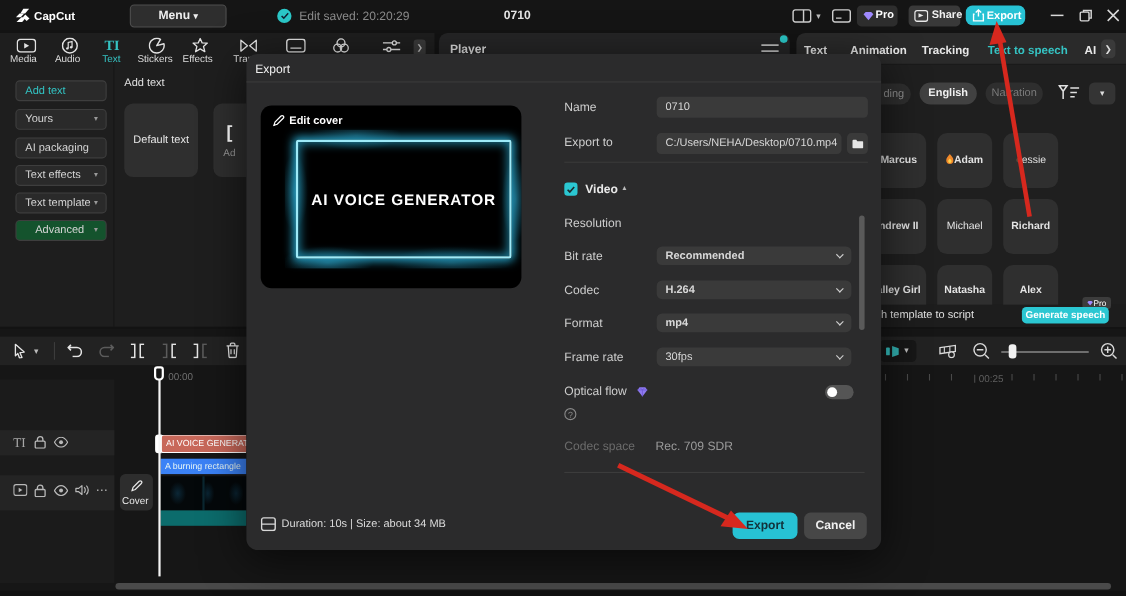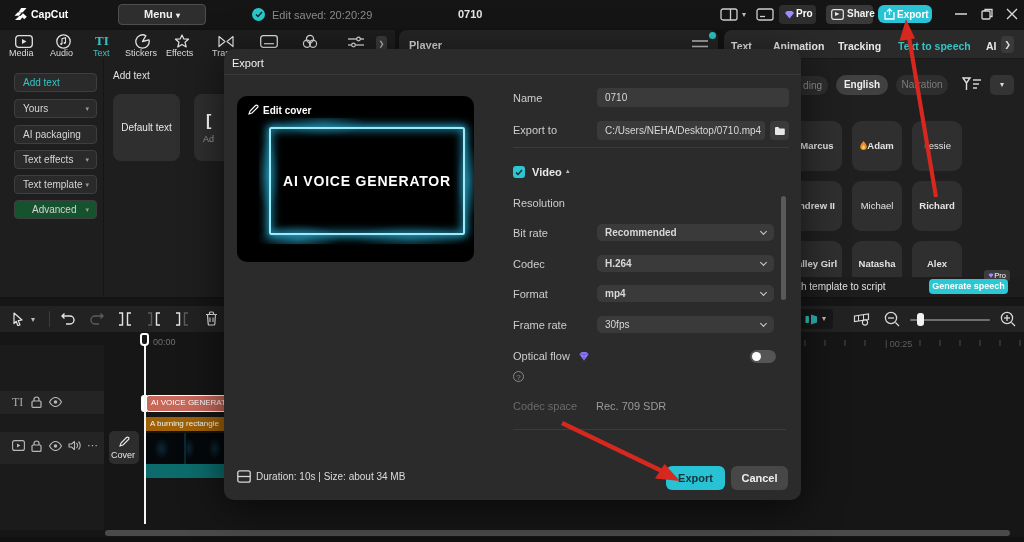--- a/index.html
+++ b/index.html
@@ -298,21 +298,21 @@
     <svg class="abs" style="left:9px;top:5px;" width="12" height="12" viewBox="0 0 12 12">
         <path d="M2 10 L3 7 L8.5 1.5 A1.4 1.4 0 0 1 10.5 3.5 L5 9 Z M2 10 L4.8 9" stroke="#e8e8e8" stroke-width="1.1" fill="none"></path>
       </svg>
     <div class="abs" style="left:2px;top:19px;font-size:9px;color:#e8e8e8;">Cover</div>
   </div>
 
   <div class="abs" style="left:146px;top:395px;width:78px;height:17px;background:#c8685a;border:1px solid #fff;border-right:none;border-radius:3px 0 0 3px;overflow:hidden;">
     <div style="color:#fff;font-size:8px;line-height:14px;padding-left:4px;white-space:nowrap;">AI VOICE GENERATO</div>
   </div>
   <div class="abs" style="left:141px;top:395px;width:6px;height:17px;background:#fff;border-radius:3px 0 0 3px;"></div>
-  <div class="abs" style="left:146px;top:417px;width:78px;height:14px;background:#a16207;overflow:hidden;">
+  <div class="abs" style="left:146px;top:417px;width:78px;height:14px;background:#3b82f6;overflow:hidden;">
     <div style="color:#e8f6f6;font-size:8px;line-height:13px;padding-left:4px;white-space:nowrap;">A burning rectangle</div>
   </div>
   <div class="abs" style="left:146px;top:433px;width:78px;height:31px;background:
       radial-gradient(ellipse 10px 14px at 20% 50%, rgba(30,120,170,0.28), transparent 75%),
       radial-gradient(ellipse 8px 14px at 55% 50%, rgba(30,120,170,0.25), transparent 75%),
       radial-gradient(ellipse 9px 14px at 88% 50%, rgba(30,120,170,0.25), transparent 75%),#04080a;">
     <div class="abs" style="left:38px;top:0;width:2px;height:31px;background:#0b2730;"></div>
   </div>
   <div class="abs" style="left:146px;top:464px;width:78px;height:14px;background:#0c6c6c;"></div>
 

